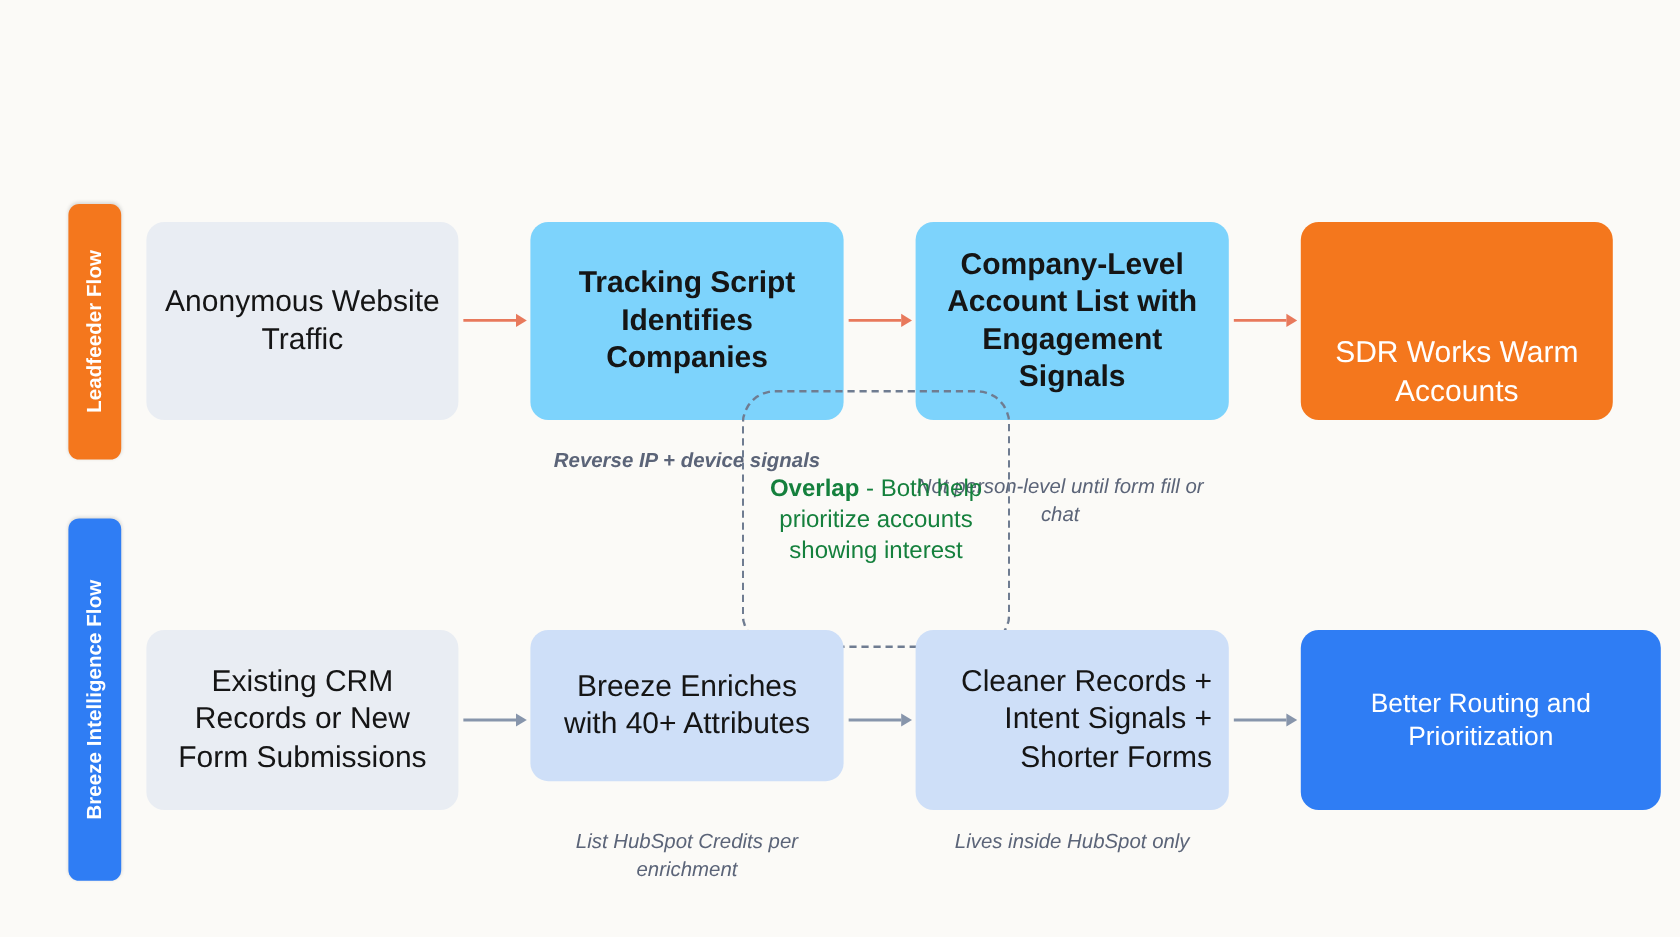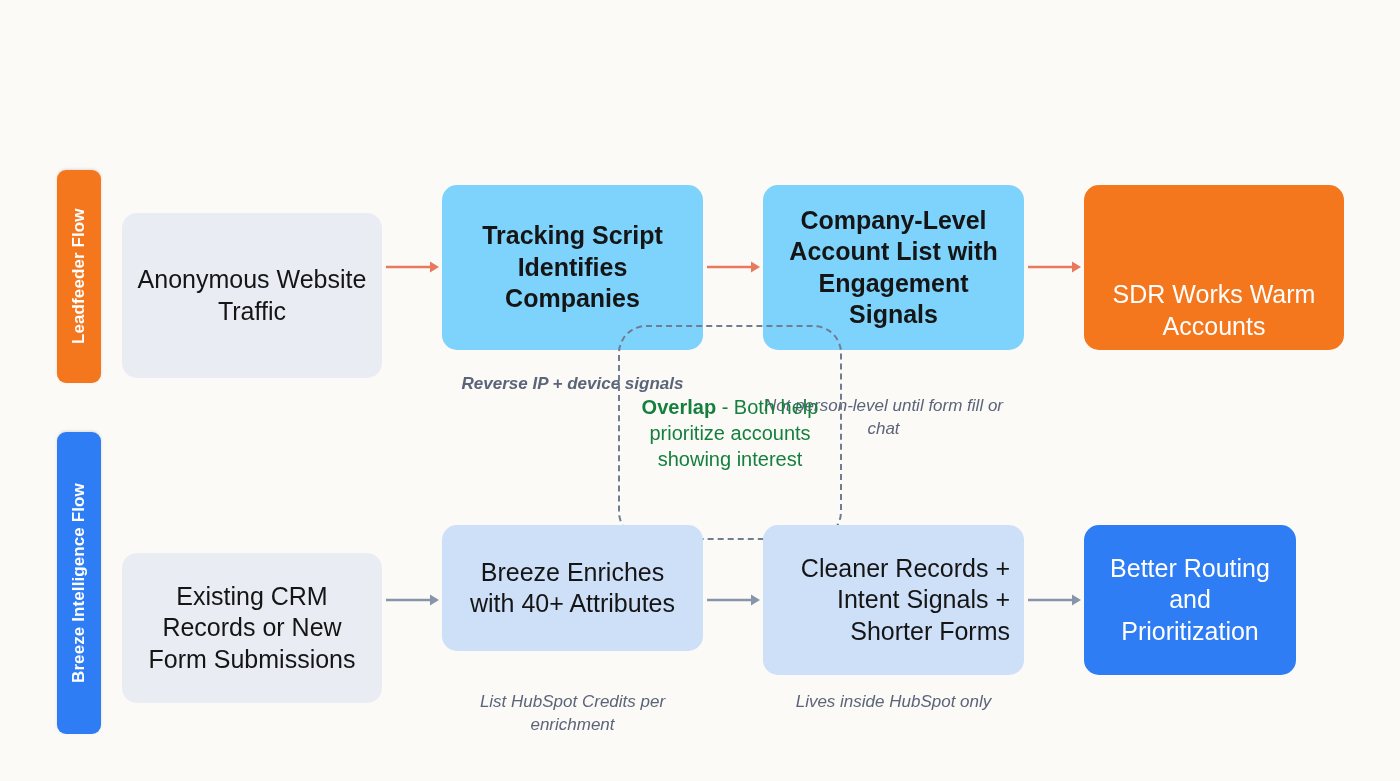--- a/index.html
+++ b/index.html
@@ -68,37 +68,37 @@
     position: absolute;
     border-radius: 15px;
     display: flex;
     align-items: center;
     justify-content: center;
     text-align: center;
     line-height: 1.26;
     padding: 8px 14px;
   }
 
-  .node-neutral { background: #E9EDF3; color: #151515; margin-top: 28px; }
+  .node-neutral { background: #E9EDF3; color: #151515; }
   .node-peach   { background: #7dd3fc; color: #151515; font-weight: bold; }
   .node-orange  { background: #F4771D; color: #FFFFFF; align-items: flex-end; }
   .node-lightblue { background: #CEDFF8; color: #151515; }
   .node-blue    { background: #2F7DF4; color: #FFFFFF; }
 
   
   #node-anon       { left: 122px; top: 185px; width: 260px; height: 165px; font-size: 25px; }
   #node-tracking   { left: 442px; top: 185px; width: 261px; height: 165px; font-size: 25px; }
   #node-account    { left: 763px; top: 185px; width: 261px; height: 165px; font-size: 25px; }
   #node-sdr        { left: 1084px; top: 185px; width: 260px; height: 165px; font-size: 25px; }
 
   
   #node-crm        { left: 122px; top: 525px; width: 260px; height: 150px; font-size: 25px; }
   #node-breeze     { left: 442px; top: 525px; width: 261px; height: 126px; font-size: 25px; }
   #node-cleaner    { left: 763px; top: 525px; width: 261px; height: 150px; font-size: 25px; text-align: right; }
-  #node-routing    { left: 1084px; top: 525px; width: 212px; height: 150px; font-size: 25px; }
+  #node-routing    { left: 1084px; top: 525px; width: 300px; height: 150px; font-size: 22px; }
 
   
   .arrow { position: absolute; height: 14px; }
   .arrow svg { display: block; }
 
   
   .caption {
     position: absolute;
     font-size: 17px;
     font-style: italic;

